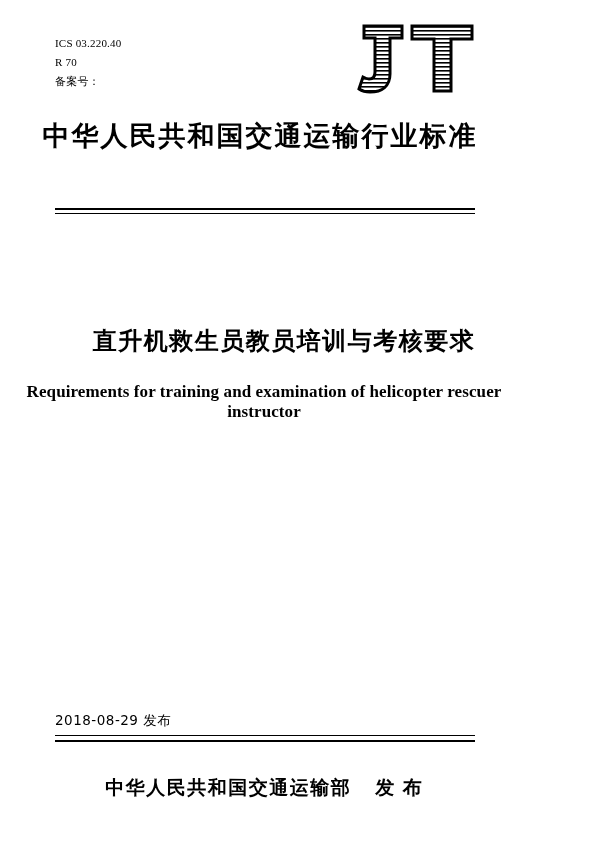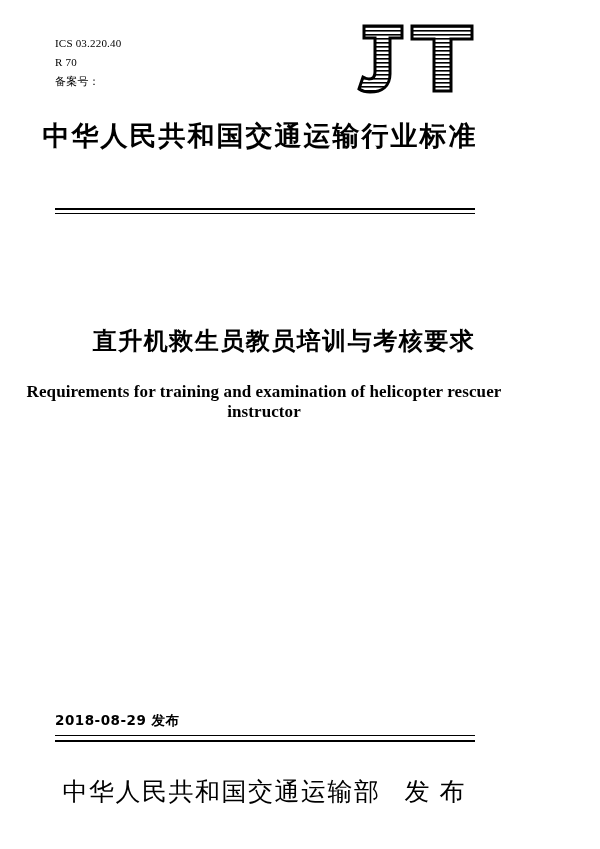--- a/index.html
+++ b/index.html
@@ -110,35 +110,35 @@
 
   
   .date-row {
     position: absolute;
     left: 55px;
     right: 70px;
     top: 712px;
     display: flex;
     justify-content: space-between;
     font-family: "DejaVu Sans", sans-serif;
-    font-weight: bold;
+    font-weight: normal;
     font-size: 13.5px;
     letter-spacing: 0.5px;
   }
 
   
   .issuer {
     position: absolute;
     left: 0;
     right: 0;
     top: 775px;
     text-align: center;
     font-family: "DejaVu Sans", sans-serif;
-    font-weight: normal;
-    font-size: 25px;
+    font-weight: bold;
+    font-size: 19px;
     letter-spacing: 1.5px;
   }
   .issuer .pub {
     margin-left: 24px;
     letter-spacing: 1px;
   }
 </style>
 </head>
 <body>
 

